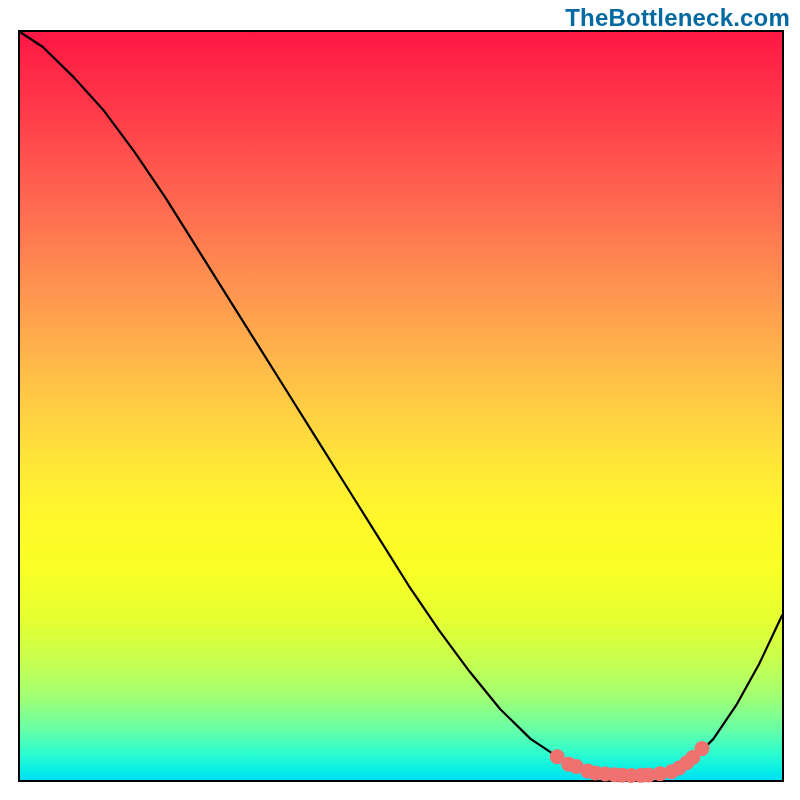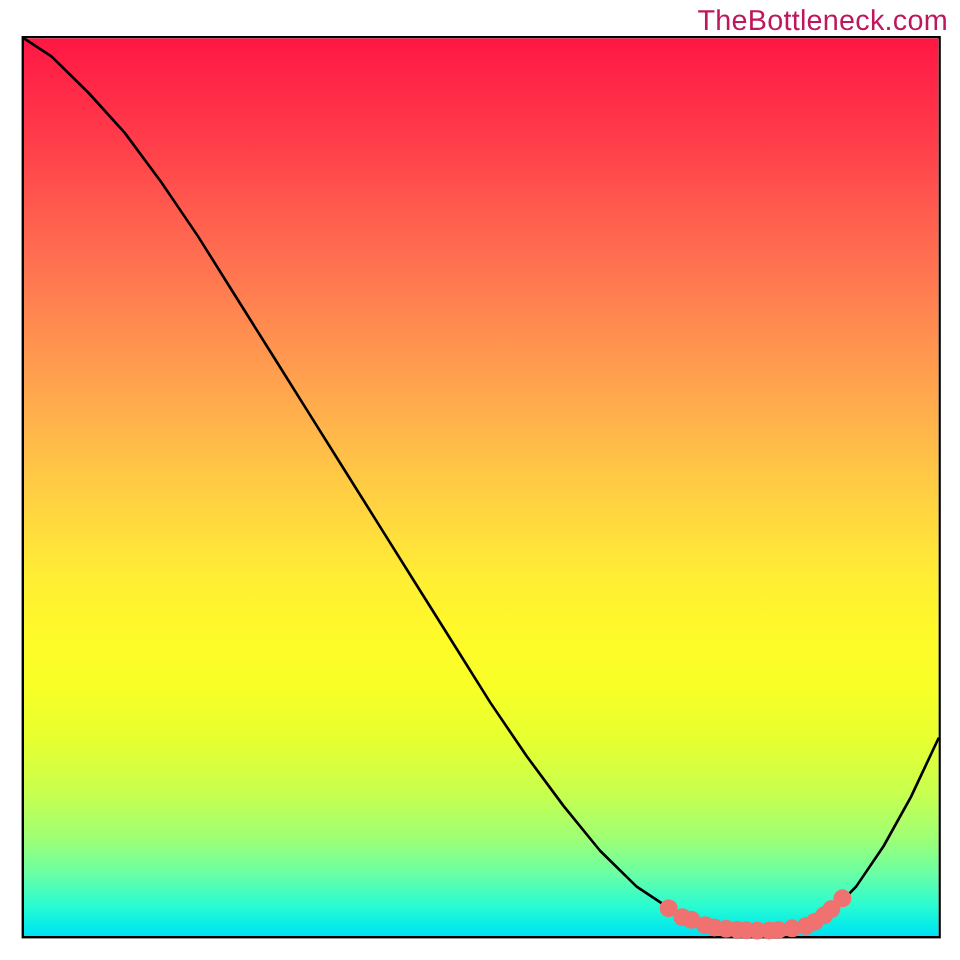--- a/index.html
+++ b/index.html
@@ -14,22 +14,22 @@
   .chart-wrap {
     position: relative;
     width: 800px;
     height: 800px;
   }
   .watermark {
     position: absolute;
     top: 4px;
     right: 10px;
     font-size: 24px;
-    color: #be185d;
-    font-weight: 400;
+    color: #0369a1;
+    font-weight: 700;
     letter-spacing: 0.2px;
     z-index: 10;
   }
   .plot {
     position: absolute;
     left: 18px;
     top: 30px;
     width: 766px;
     height: 752px;
     box-sizing: border-box;

